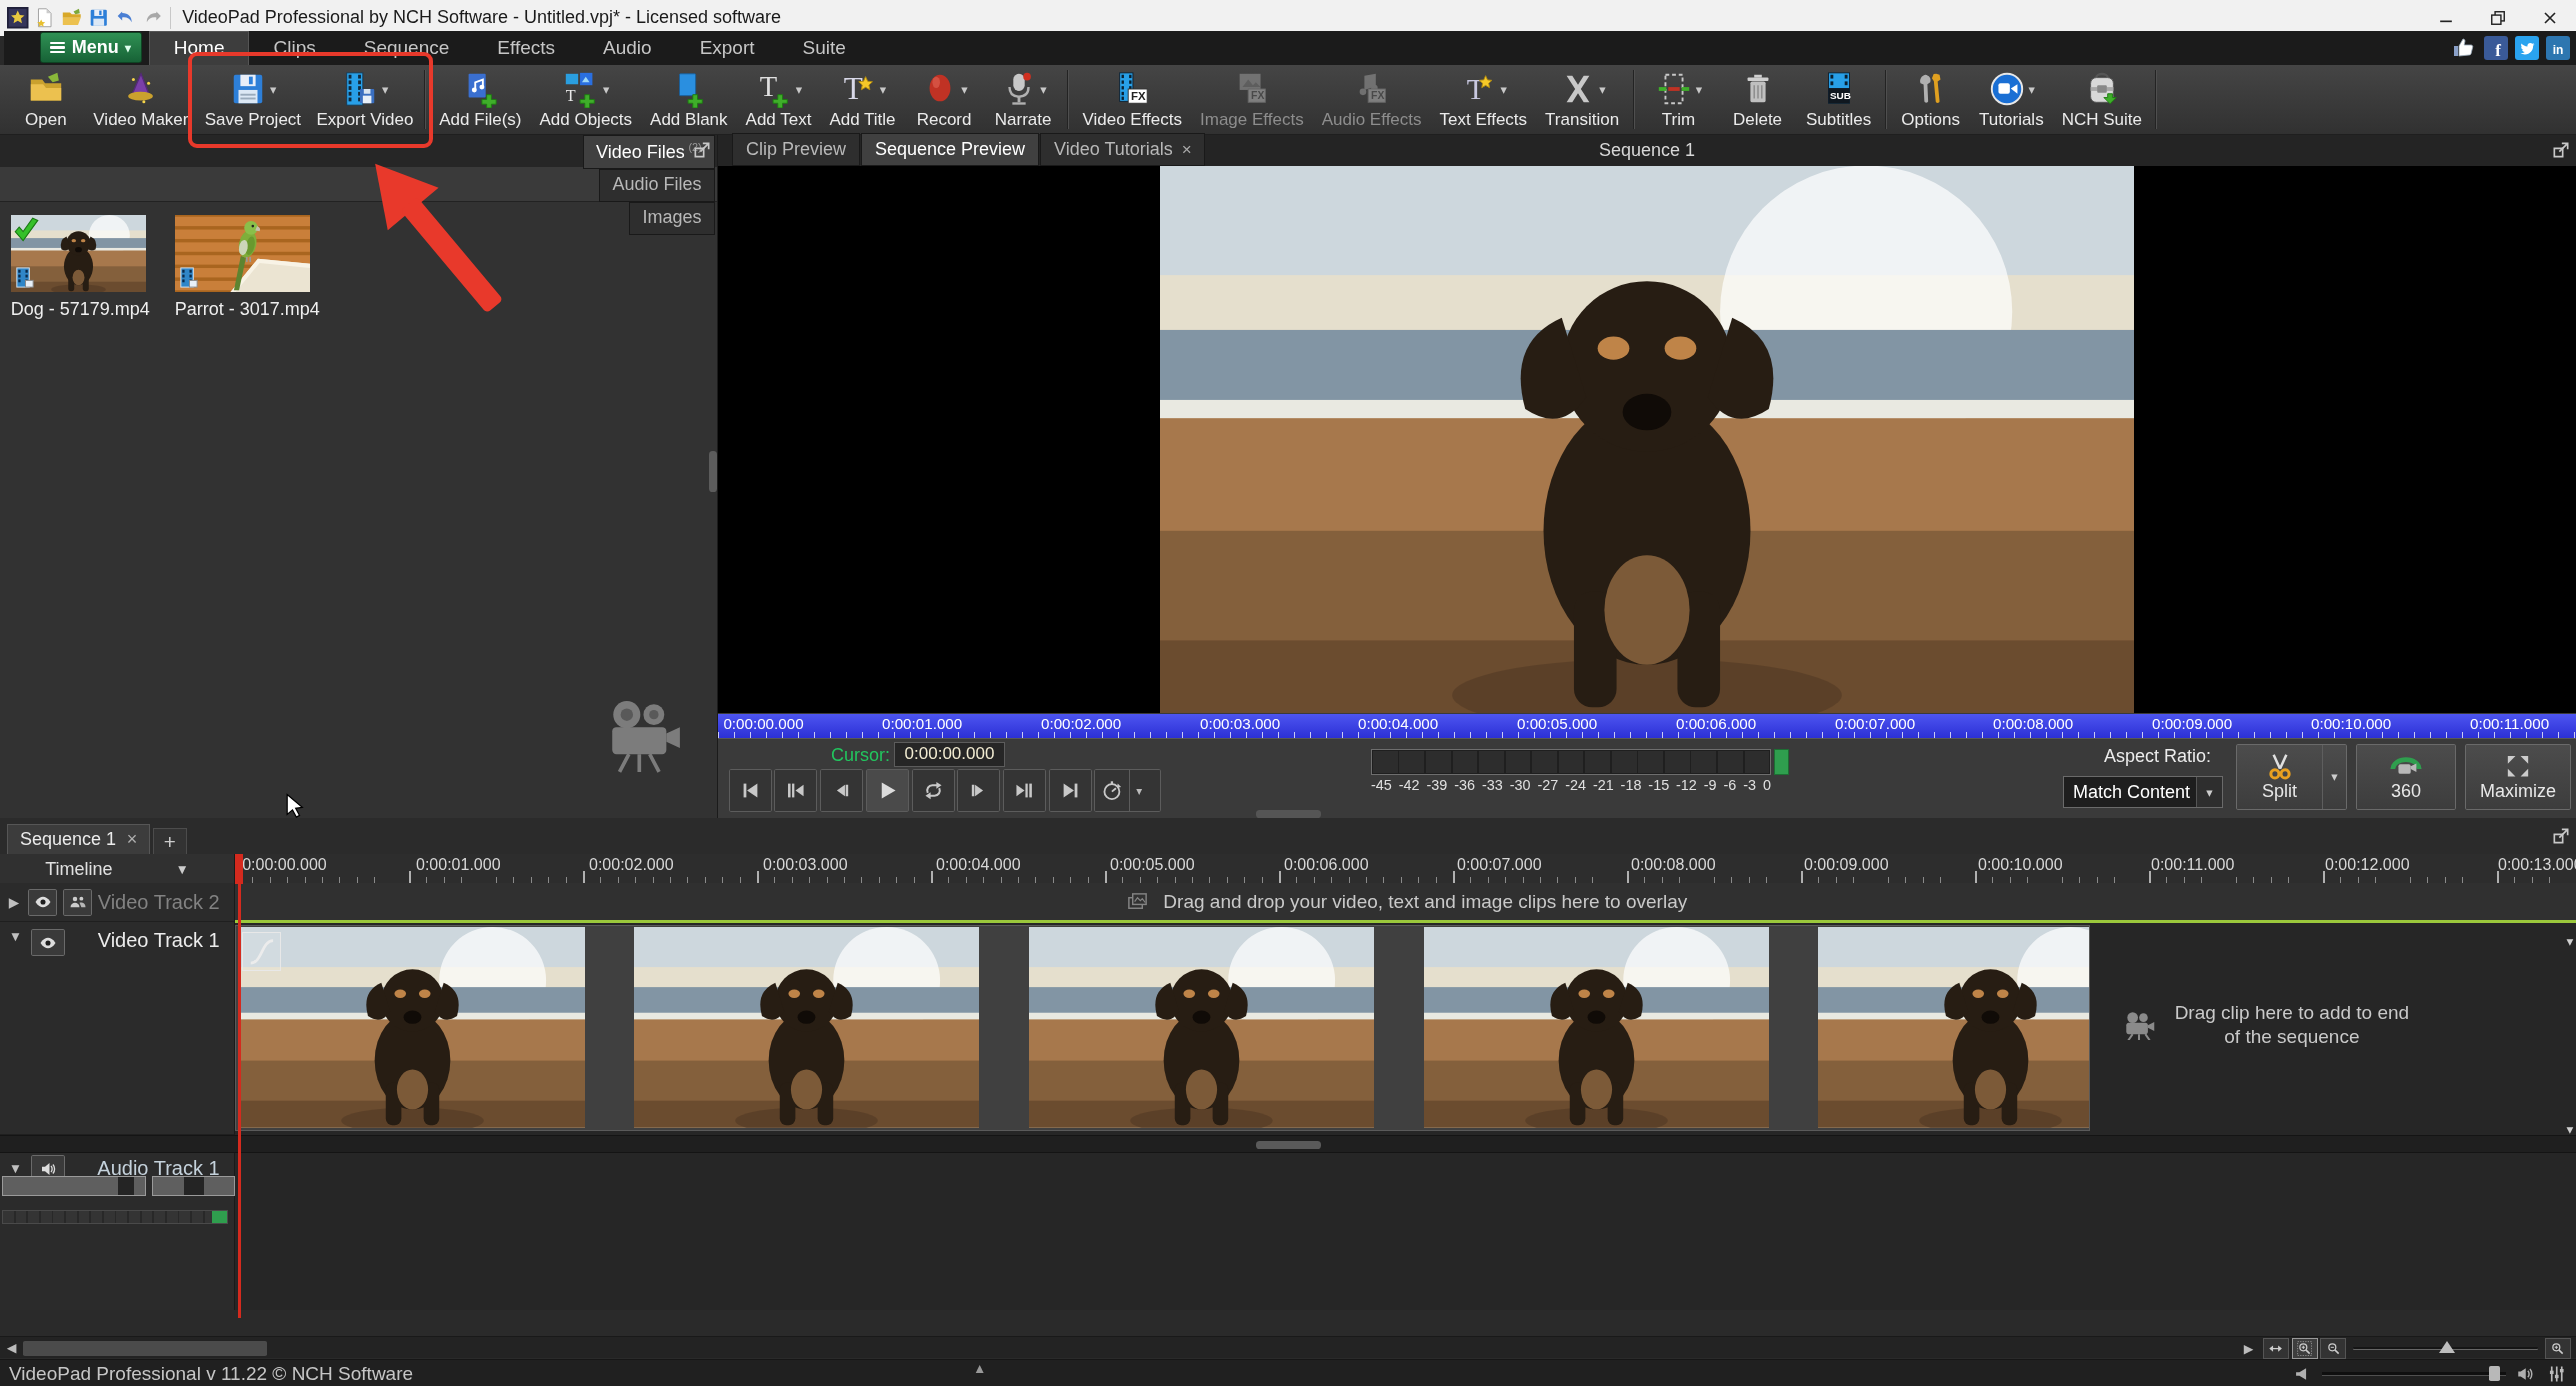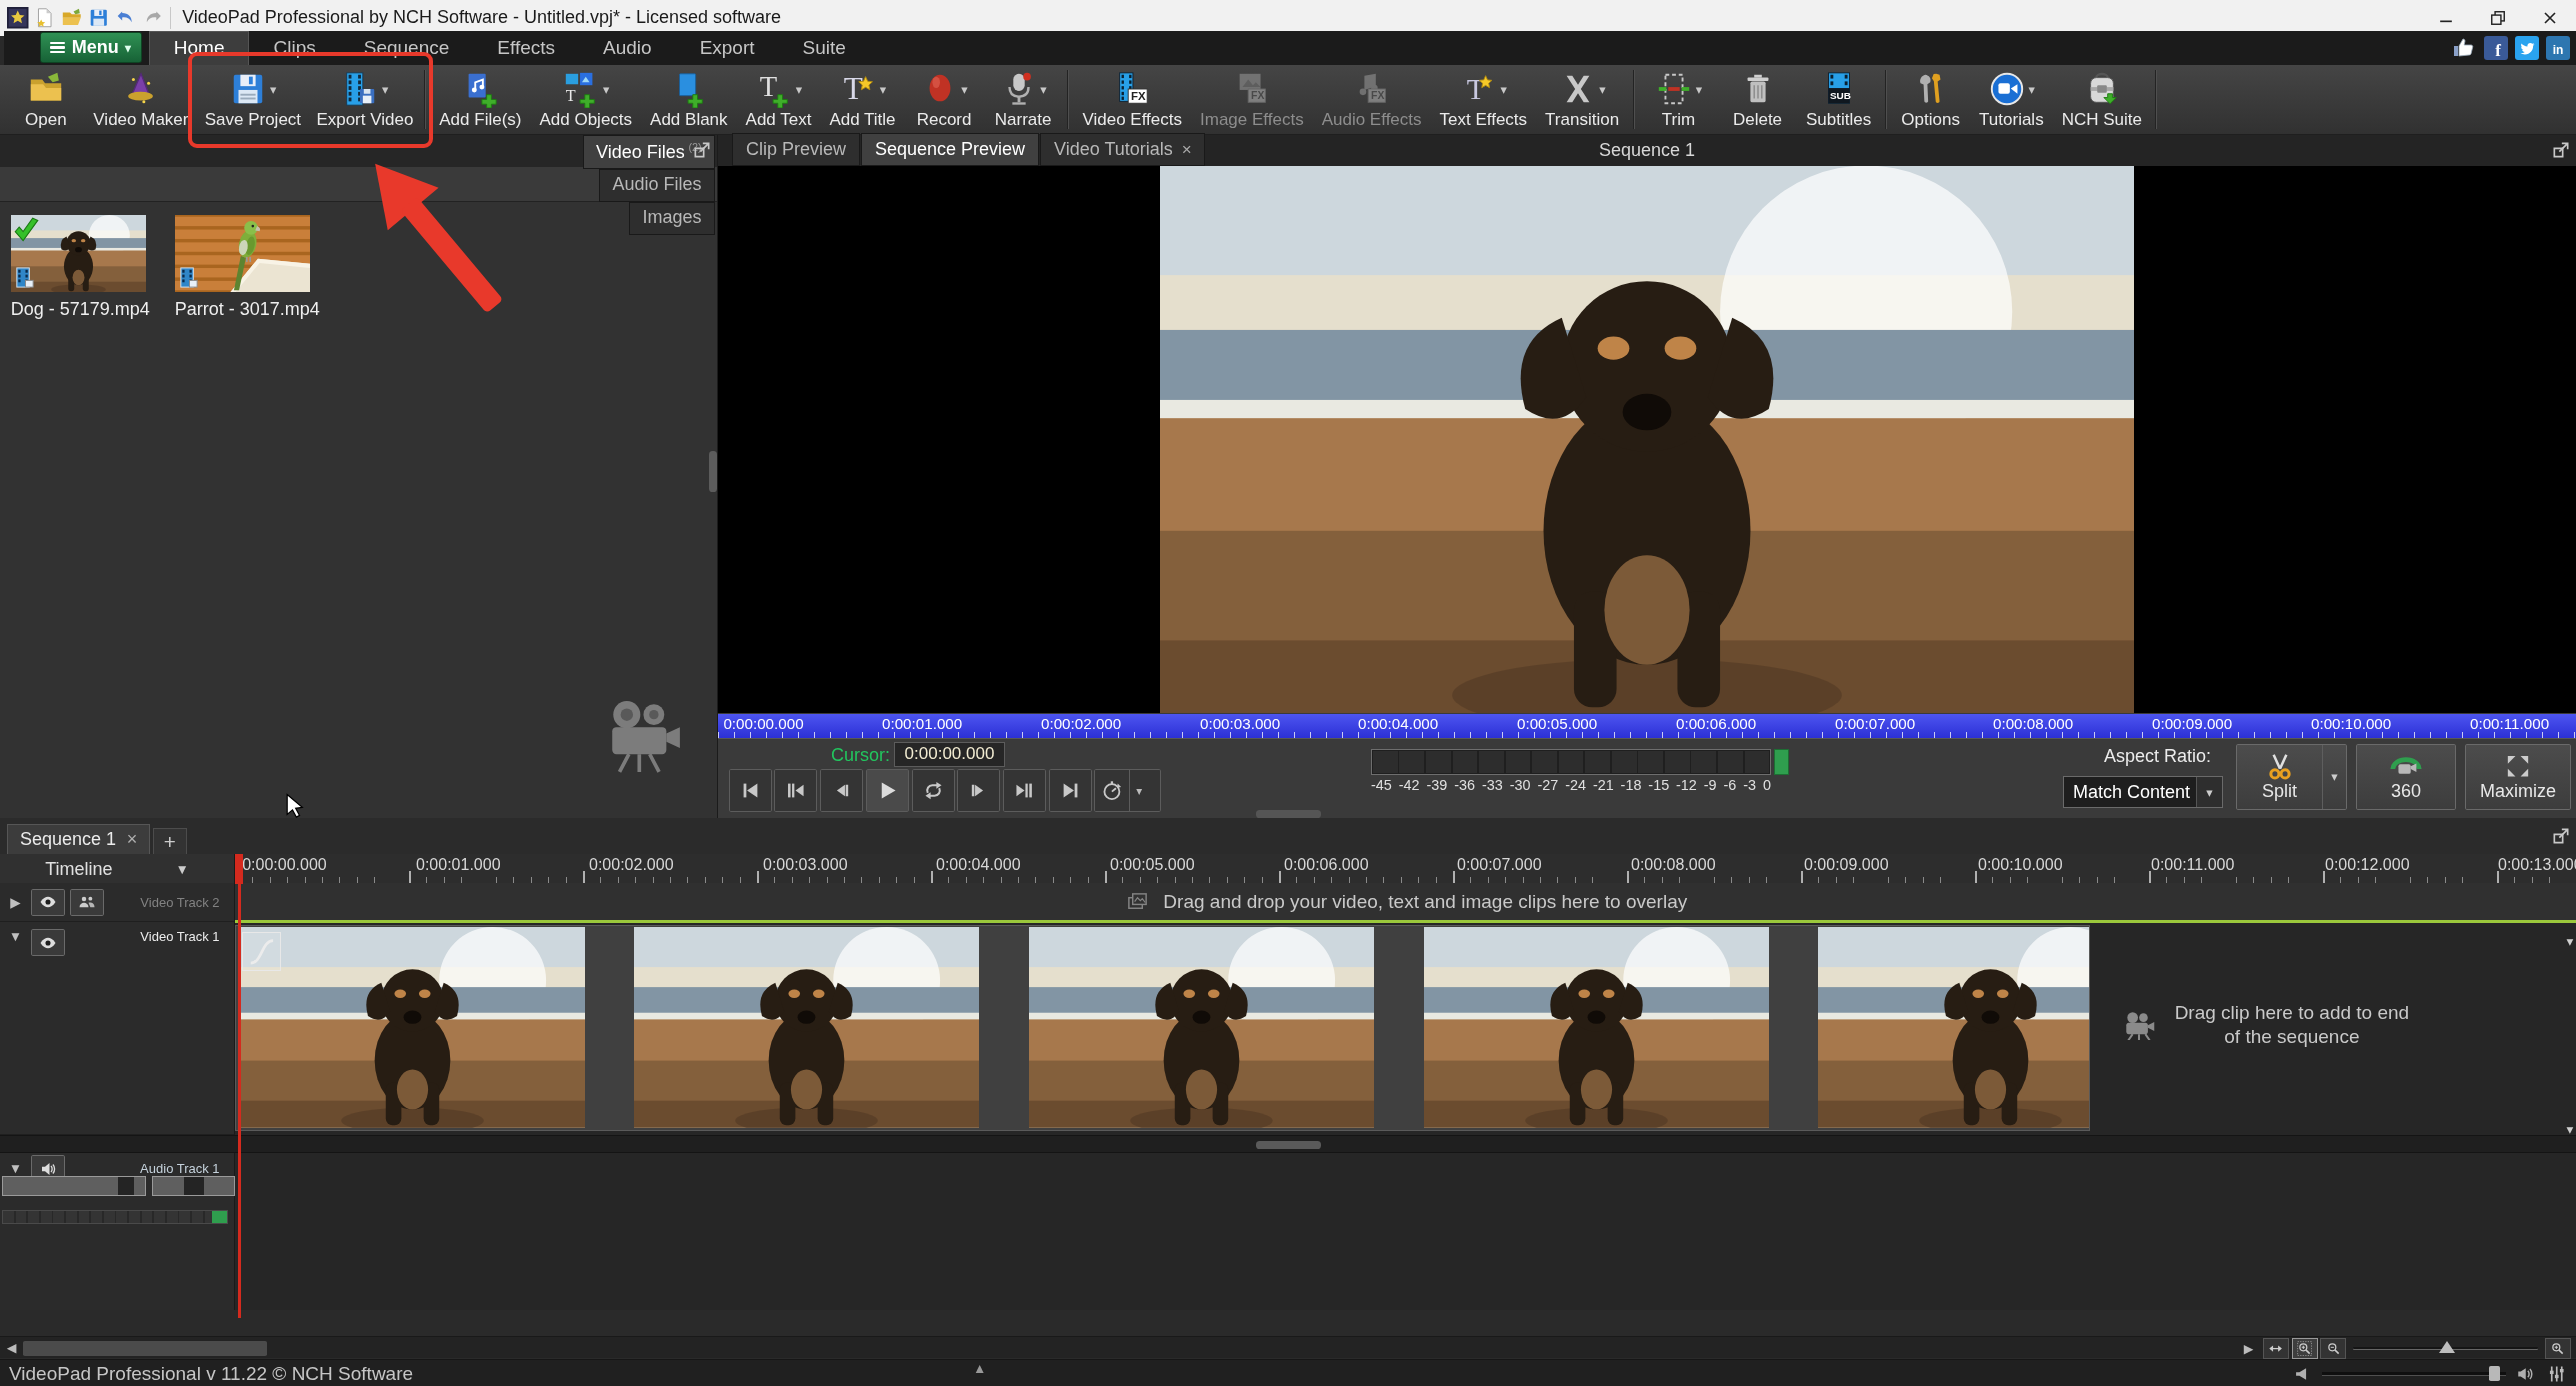--- a/index.html
+++ b/index.html
@@ -135,21 +135,21 @@
   .tl-ruler .major{position:absolute;bottom:0;left:0;right:0;height:12.6px;
        background:repeating-linear-gradient(90deg,#b0b0b0 0 1.8px,transparent 1.8px 174px);}
   .ph-head{position:absolute;left:235px;top:36px;width:8px;height:30px;background:#d42a1e;z-index:31;}
   .ph-line{position:absolute;left:238px;top:65px;width:2.7px;height:435px;background:#d42a1e;z-index:30;}
 
   .trk-label{position:absolute;left:0;width:235px;background:#2b2b2b;border-right:0.9px solid #1a1a1a;border-bottom:0.9px solid #1f1f1f;
              display:flex;align-items:center;gap:5.4px;padding:0 5.4px;box-sizing:border-box;}
   .twist{width:20px;color:#c0c0c0;font-size:13.5px;text-align:center;}
   .trk-btn{width:32px;height:25px;border:0.9px solid #6a6a6a;border-radius:1.8px;background:#3a3a3a;display:flex;align-items:center;justify-content:center;}
   .trk-btn .icon{width:20px;height:18px;}
-  .trk-name{margin-left:auto;padding-right:9px;font-size:13px;white-space:nowrap;text-align:right;}
+  .trk-name{margin-left:auto;padding-right:9px;font-size:20px;white-space:nowrap;text-align:right;}
   .row2-area{position:absolute;left:235px;right:0;top:65px;height:39px;background:#303030;border-bottom:0.9px solid #1d1d1d;
              display:flex;align-items:center;justify-content:center;gap:12.6px;box-sizing:border-box;}
   .hint{font-size:19px;color:#c9c9c9;}
   .hint-ic{width:27px;height:23px;opacity:.8;}
   .green-line{position:absolute;left:235px;right:0;top:102px;height:2.7px;background:#9bc83c;z-index:6;}
   .row1-area{position:absolute;left:235px;right:0;top:104px;height:213px;background:#262626;}
   .vclip{position:absolute;left:0;top:2.7px;width:1855px;height:206px;background:#404040;border:0.9px solid #5a5a5a;box-sizing:border-box;overflow:hidden;}
   .frame{position:absolute;top:1.8px;bottom:1.8px;width:345px;overflow:hidden;}
   .frame svg{width:100%;height:100%;}
   .fade-ic{position:absolute;left:6.3px;top:6.3px;width:39px;height:39px;border:1.8px solid #e8e8e8;background:rgba(255,255,255,.1);box-sizing:border-box;padding:3.6px;}

